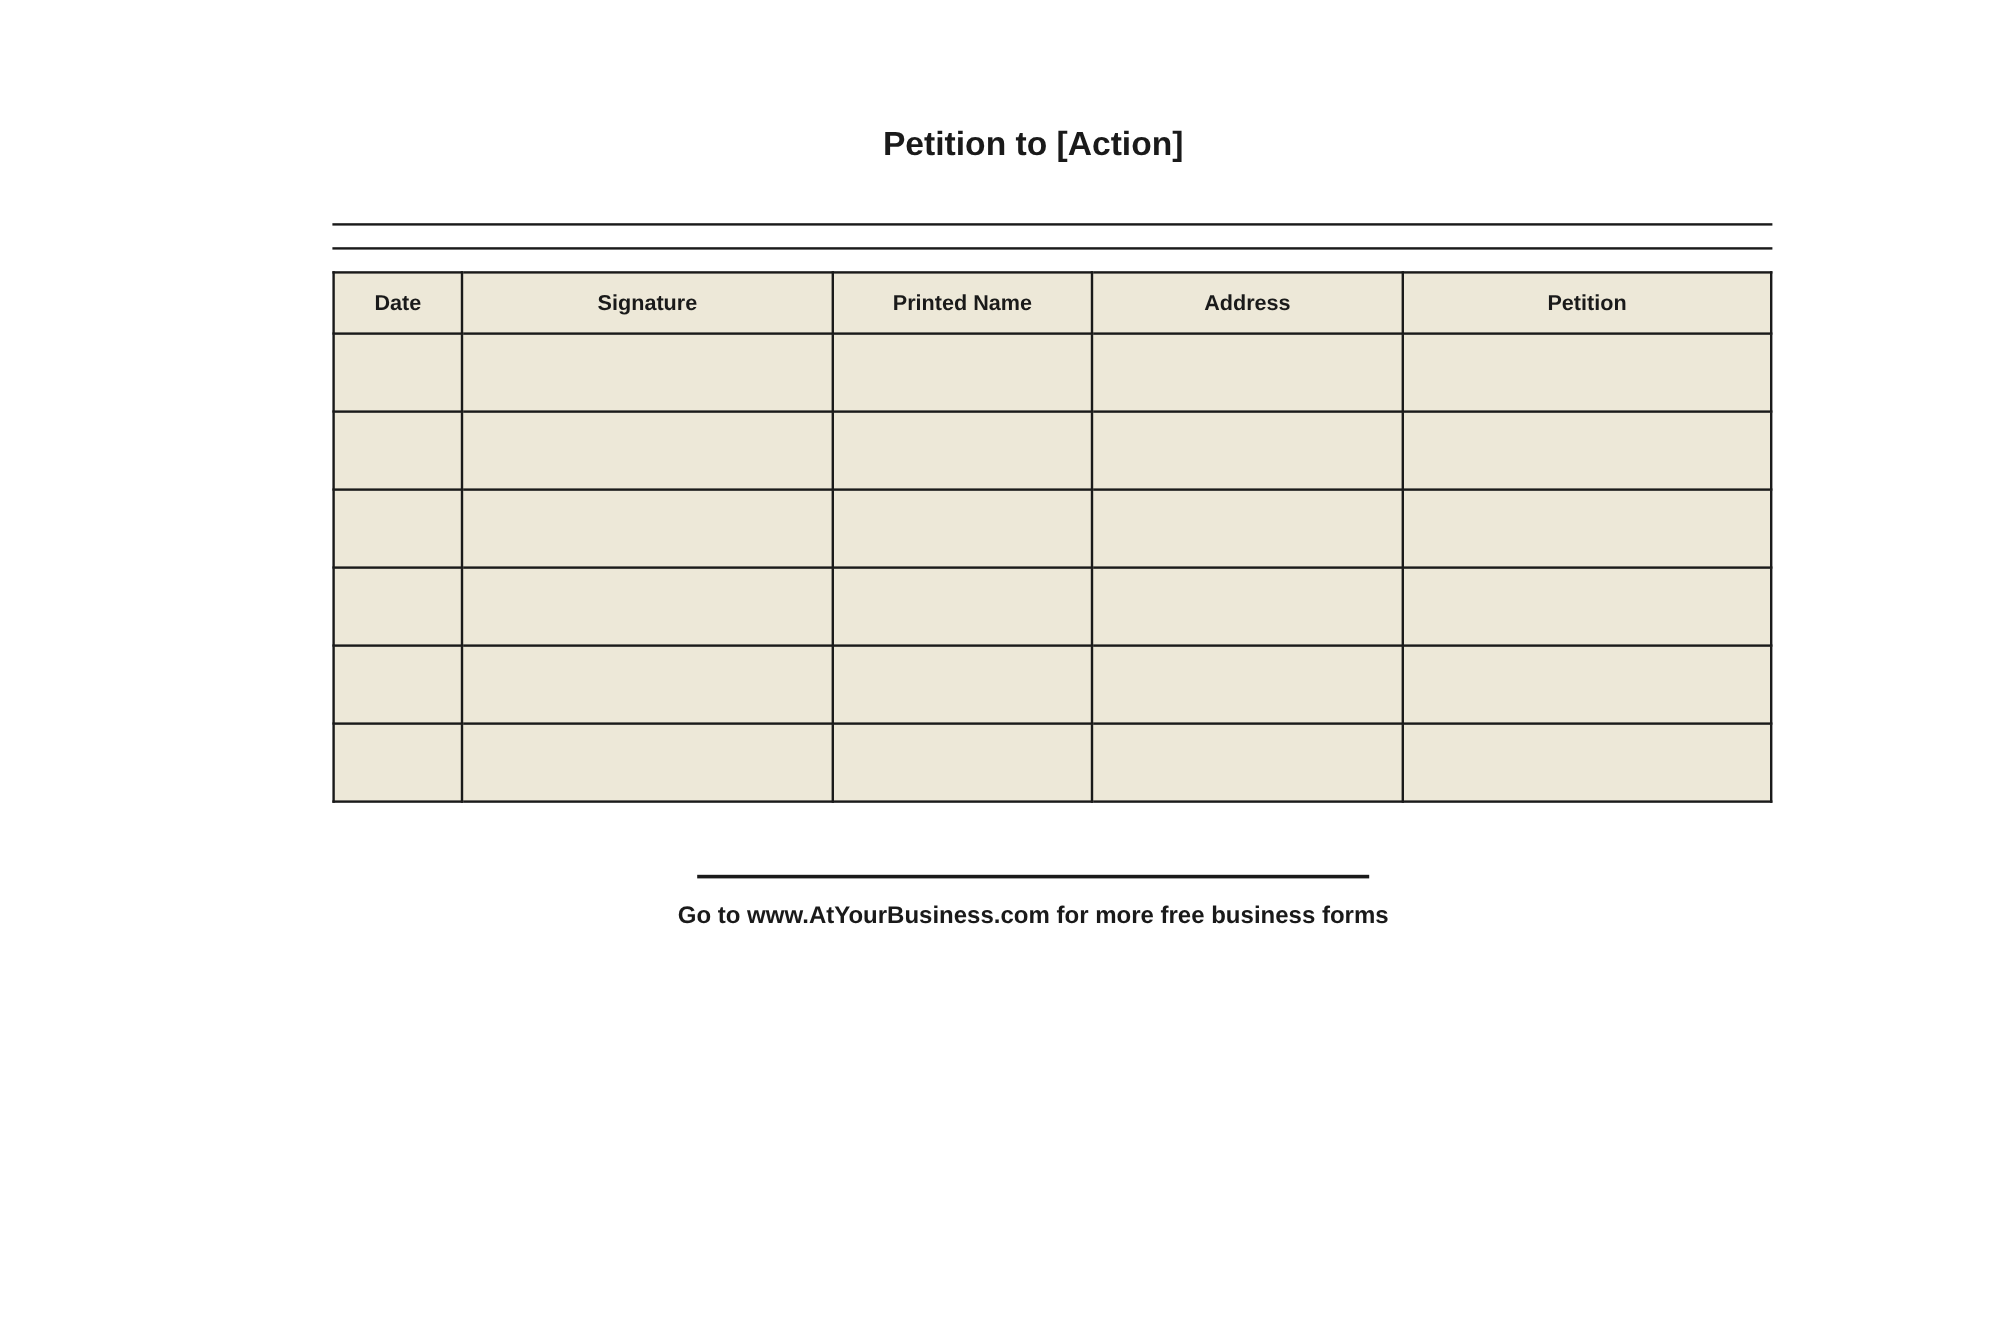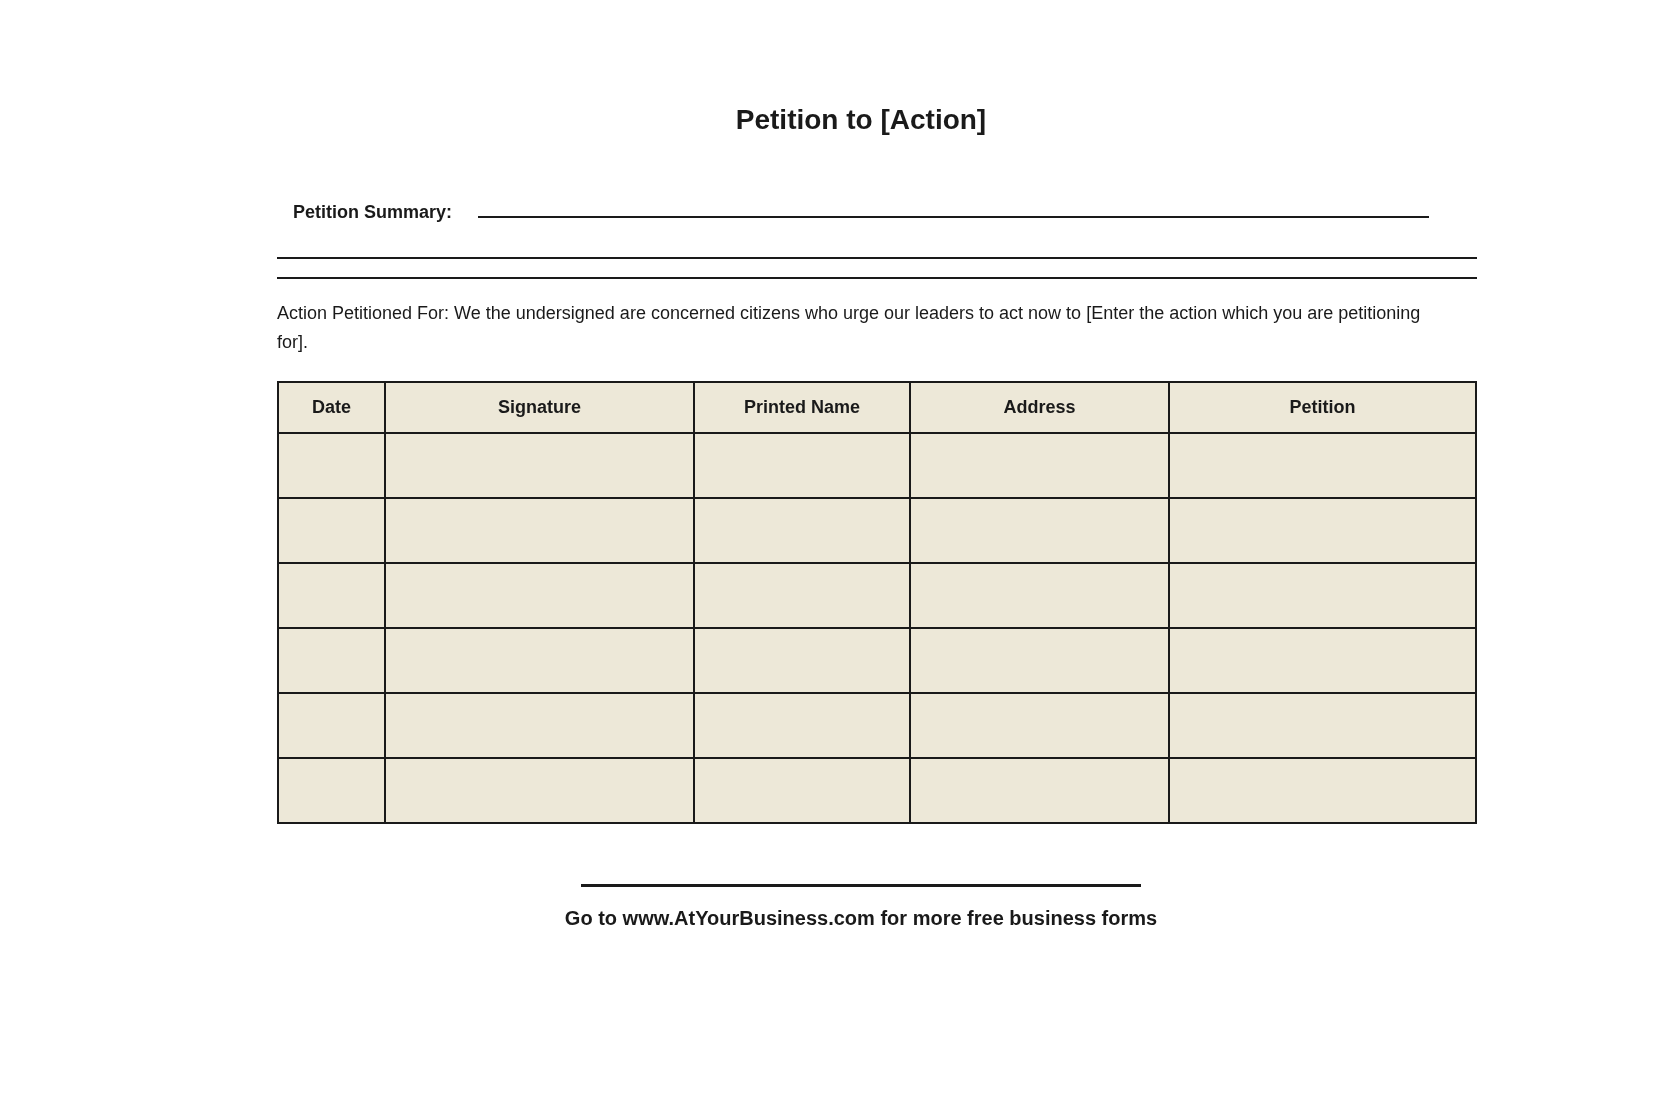--- a/index.html
+++ b/index.html
@@ -112,29 +112,24 @@
       font-family: Arial, sans-serif;
       color: #1a1a1a;
     }
   </style>
 </head>
 <body>
 
 <div class="page">
   <h1 class="title">Petition to [Action]</h1>
 
-  <div class="petition-summary-row">
-    <span class="petition-summary-label">Petition Summary:</span>
-    <div class="petition-summary-line"></div>
-  </div>
 
   <div class="full-line"></div>
   <div class="full-line"></div>
 
-  <p class="action-text">Action Petitioned For: We the undersigned are concerned citizens who urge our leaders to act now to [Enter the action which you are petitioning for].</p>
 
   <table class="petition-table">
     <thead>
       <tr>
         <th class="col-date">Date</th>
         <th class="col-signature">Signature</th>
         <th class="col-printed-name">Printed Name</th>
         <th class="col-address">Address</th>
         <th class="col-comment">Petition</th>
       </tr>

